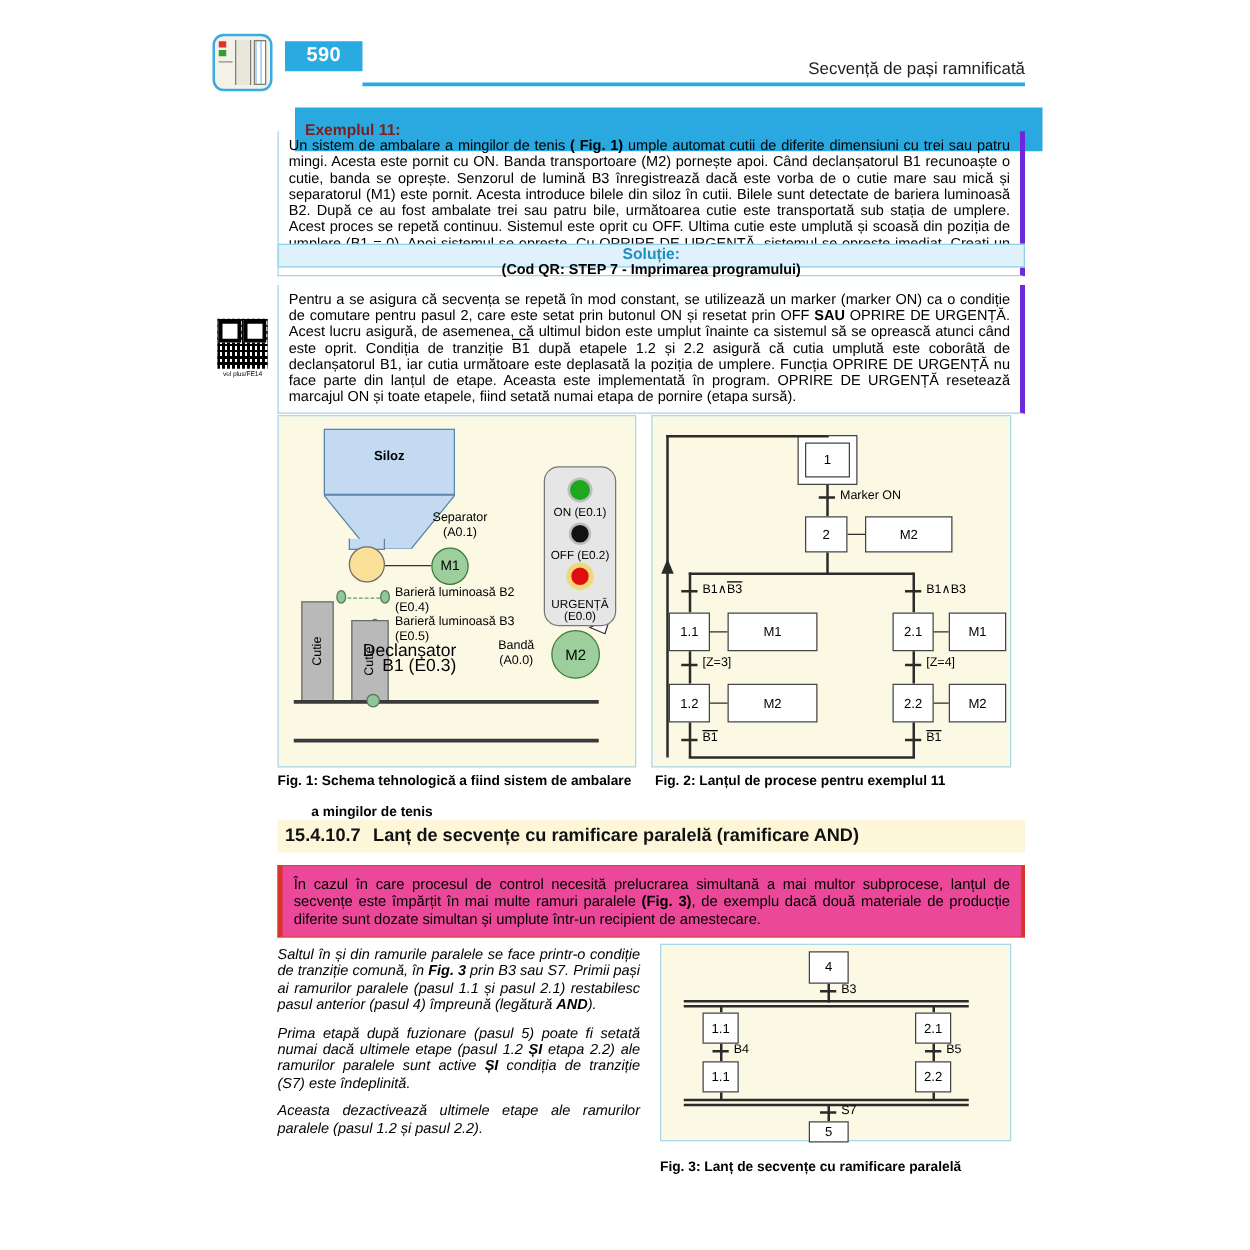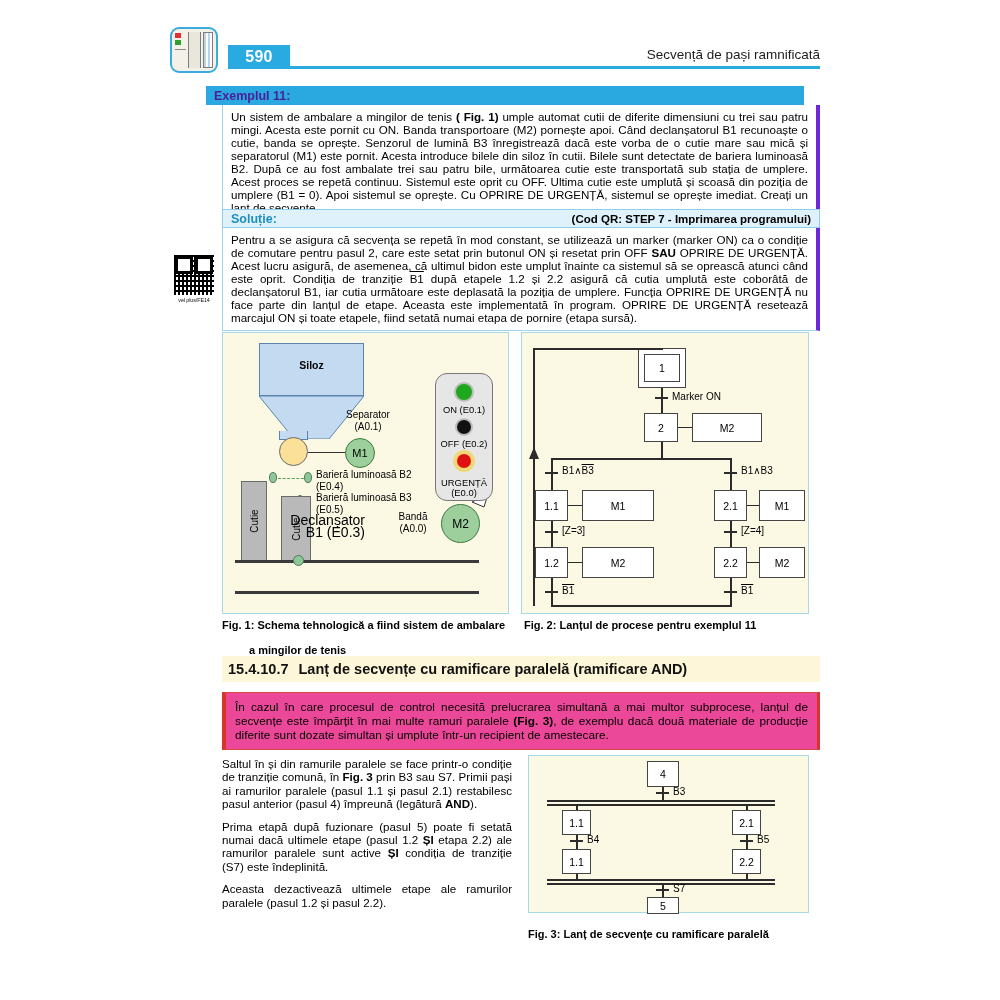--- a/index.html
+++ b/index.html
@@ -23,35 +23,35 @@
   .plc-led{ width:6px; height:5px; }
   .plc-led.red{ background:#e03030; }
   .plc-led.green{ background:#2fa02f; }
   .plc-left .filler{ flex:1; border-top:1px solid #8a8a8a; margin-top:2px;}
   .plc-mid{ width:13px; border-left:1px solid #7d7d7d; border-right:1px solid #7d7d7d; background:#e9e7dc;}
   .plc-right{ flex:1; background:repeating-linear-gradient(to right,#b9d4ea 0 2px,#ffffff 2px 4px),
               repeating-linear-gradient(to bottom,#8fb8d8 0 1px,transparent 1px 4px);
               border:1px solid #7d7d7d;}
 
   .page-num{
-    position:absolute; left:228px; top:45px; width:62px; height:24px;
+    position:absolute; left:228px; top:33px; width:62px; height:24px;
     background:#29abe2; color:#fff; font-weight:bold; font-size:16px;
     display:flex; align-items:center; justify-content:center; letter-spacing:.3px;
   }
   .header-rule{
     position:absolute; left:290px; top:66px; width:530px; height:3px; background:#29abe2;
   }
   .header-title{
     position:absolute; right:180px; top:47px; font-size:13.5px; color:#1d1d1d; white-space:nowrap;
   }
 
   
   .bar-blue{
-    position:absolute; left:206px; width:598px; height:19px; background:#2aa9e0;
-    color:#4c1d95; font-weight:bold; font-size:12.5px; display:flex; align-items:center;
+    position:absolute; left:236px; width:598px; height:35px; background:#2aa9e0;
+    color:#7f1d1d; font-weight:bold; font-size:12.5px; display:flex; align-items:center;
     padding-left:8px;
   }
   .bar-sol{
     position:absolute; left:222px; width:598px; height:19px;
     background:#dff1fa; border:1px solid #8fcfe9;
     display:flex; align-items:center; justify-content:space-between;
     padding:0 8px; font-size:12.5px;
   }
   .bar-sol .lbl{ color:#1d8fc4; font-weight:bold;}
   .bar-sol .qr{ color:#000; font-weight:bold; font-size:11.5px;}
@@ -163,21 +163,21 @@
   <div class="header-rule"></div>
   <div class="header-title">Secvență de pași ramnificată</div>
 
   <div class="bar-blue" style="top:86px;">
     <span>Exemplul 11:</span>
   </div>
   <div class="txtbox" style="top:105px;">
     <span>Un sistem de ambalare a mingilor de tenis <b>( Fig. 1)</b> umple automat cutii de diferite dimensiuni cu trei sau patru mingi. Acesta este pornit cu ON. Banda transportoare (M2) pornește apoi. Când declanșatorul B1 recunoaște o cutie, banda se oprește. Senzorul de lumină B3 înregistrează dacă este vorba de o cutie mare sau mică și separatorul (M1) este pornit. Acesta introduce bilele din siloz în cutii. Bilele sunt detectate de bariera luminoasă B2. După ce au fost ambalate trei sau patru bile, următoarea cutie este transportată sub stația de umplere. Acest proces se repetă continuu. Sistemul este oprit cu OFF. Ultima cutie este umplută și scoasă din poziția de umplere (B1 = 0). Apoi sistemul se oprește. Cu OPRIRE DE URGENȚĂ, sistemul se oprește imediat. Creați un lanț de secvențe.</span>
   </div>
 
-  <div class="bar-sol" style="top:209px;">
+  <div class="bar-sol" style="top:195px;flex-direction:column;">
     <span class="lbl">Soluție:</span>
     <span class="qr">(Cod QR: STEP 7 - Imprimarea programului)</span>
   </div>
   <div class="txtbox" style="top:228px;">
     <span>Pentru a se asigura că secvența se repetă în mod constant, se utilizează un marker (marker ON) ca o condiție de comutare pentru pasul 2, care este setat prin butonul ON și resetat prin OFF <b>SAU</b> OPRIRE DE URGENȚĂ. Acest lucru asigură, de asemenea, că ultimul bidon este umplut înainte ca sistemul să se oprească atunci când este oprit. Condiția de tranziție <span style="text-decoration:overline">B1</span> după etapele 1.2 și 2.2 asigură că cutia umplută este coborâtă de declanșatorul B1, iar cutia următoare este deplasată la poziția de umplere. Funcția OPRIRE DE URGENȚĂ nu face parte din lanțul de etape. Aceasta este implementată în program. OPRIRE DE URGENȚĂ resetează marcajul ON și toate etapele, fiind setată numai etapa de pornire (etapa sursă).</span>
   </div>
 
   <div class="qrwrap">
     <div class="qrimg"></div>
     <div class="qrcap">vel plus/FE14</div>
@@ -342,21 +342,21 @@
   <div class="h-sec" style="top:656px;">
     <span>15.4.10.7</span>
     <span style="width:10px;"></span>
     <span>Lanț de secvențe cu ramificare paralelă (ramificare AND)</span>
   </div>
 
   <div class="note-red" style="top:692px;">
     <span>În cazul în care procesul de control necesită prelucrarea simultană a mai multor subprocese, lanțul de secvențe este împărțit în mai multe ramuri paralele <b>(Fig. 3)</b>, de exemplu dacă două materiale de producție diferite sunt dozate simultan și umplute într-un recipient de amestecare.</span>
   </div>
 
-  <div class="bodytext" style="left:222px; top:757px; width:290px;">
+  <div class="bodytext" style="left:222px; top:757px; width:290px;font-style:italic;">
     <p>Saltul în și din ramurile paralele se face printr-o condiție de tranziție comună, în <b>Fig. 3</b> prin B3 sau S7. Primii pași ai ramurilor paralele (pasul 1.1 și pasul 2.1) restabilesc pasul anterior (pasul 4) împreună (legătură <b>AND</b>).</p>
     <p>Prima etapă după fuzionare (pasul  5) poate fi setată numai dacă ultimele etape (pasul  1.2 <b>ȘI</b> etapa 2.2) ale ramurilor paralele sunt active <b>ȘI</b> condiția de tranziție (S7) este îndeplinită.</p>
     <p>Aceasta dezactivează ultimele etape ale ramurilor paralele (pasul 1.2 și pasul 2.2).</p>
   </div>
 
   <div class="figframe" style="left:528px; top:755px; width:281px; height:158px;">
 
     <div class="sfcbox" style="left:118px; top:5px; width:32px; height:26px;">
       <span>4</span>
     </div>

